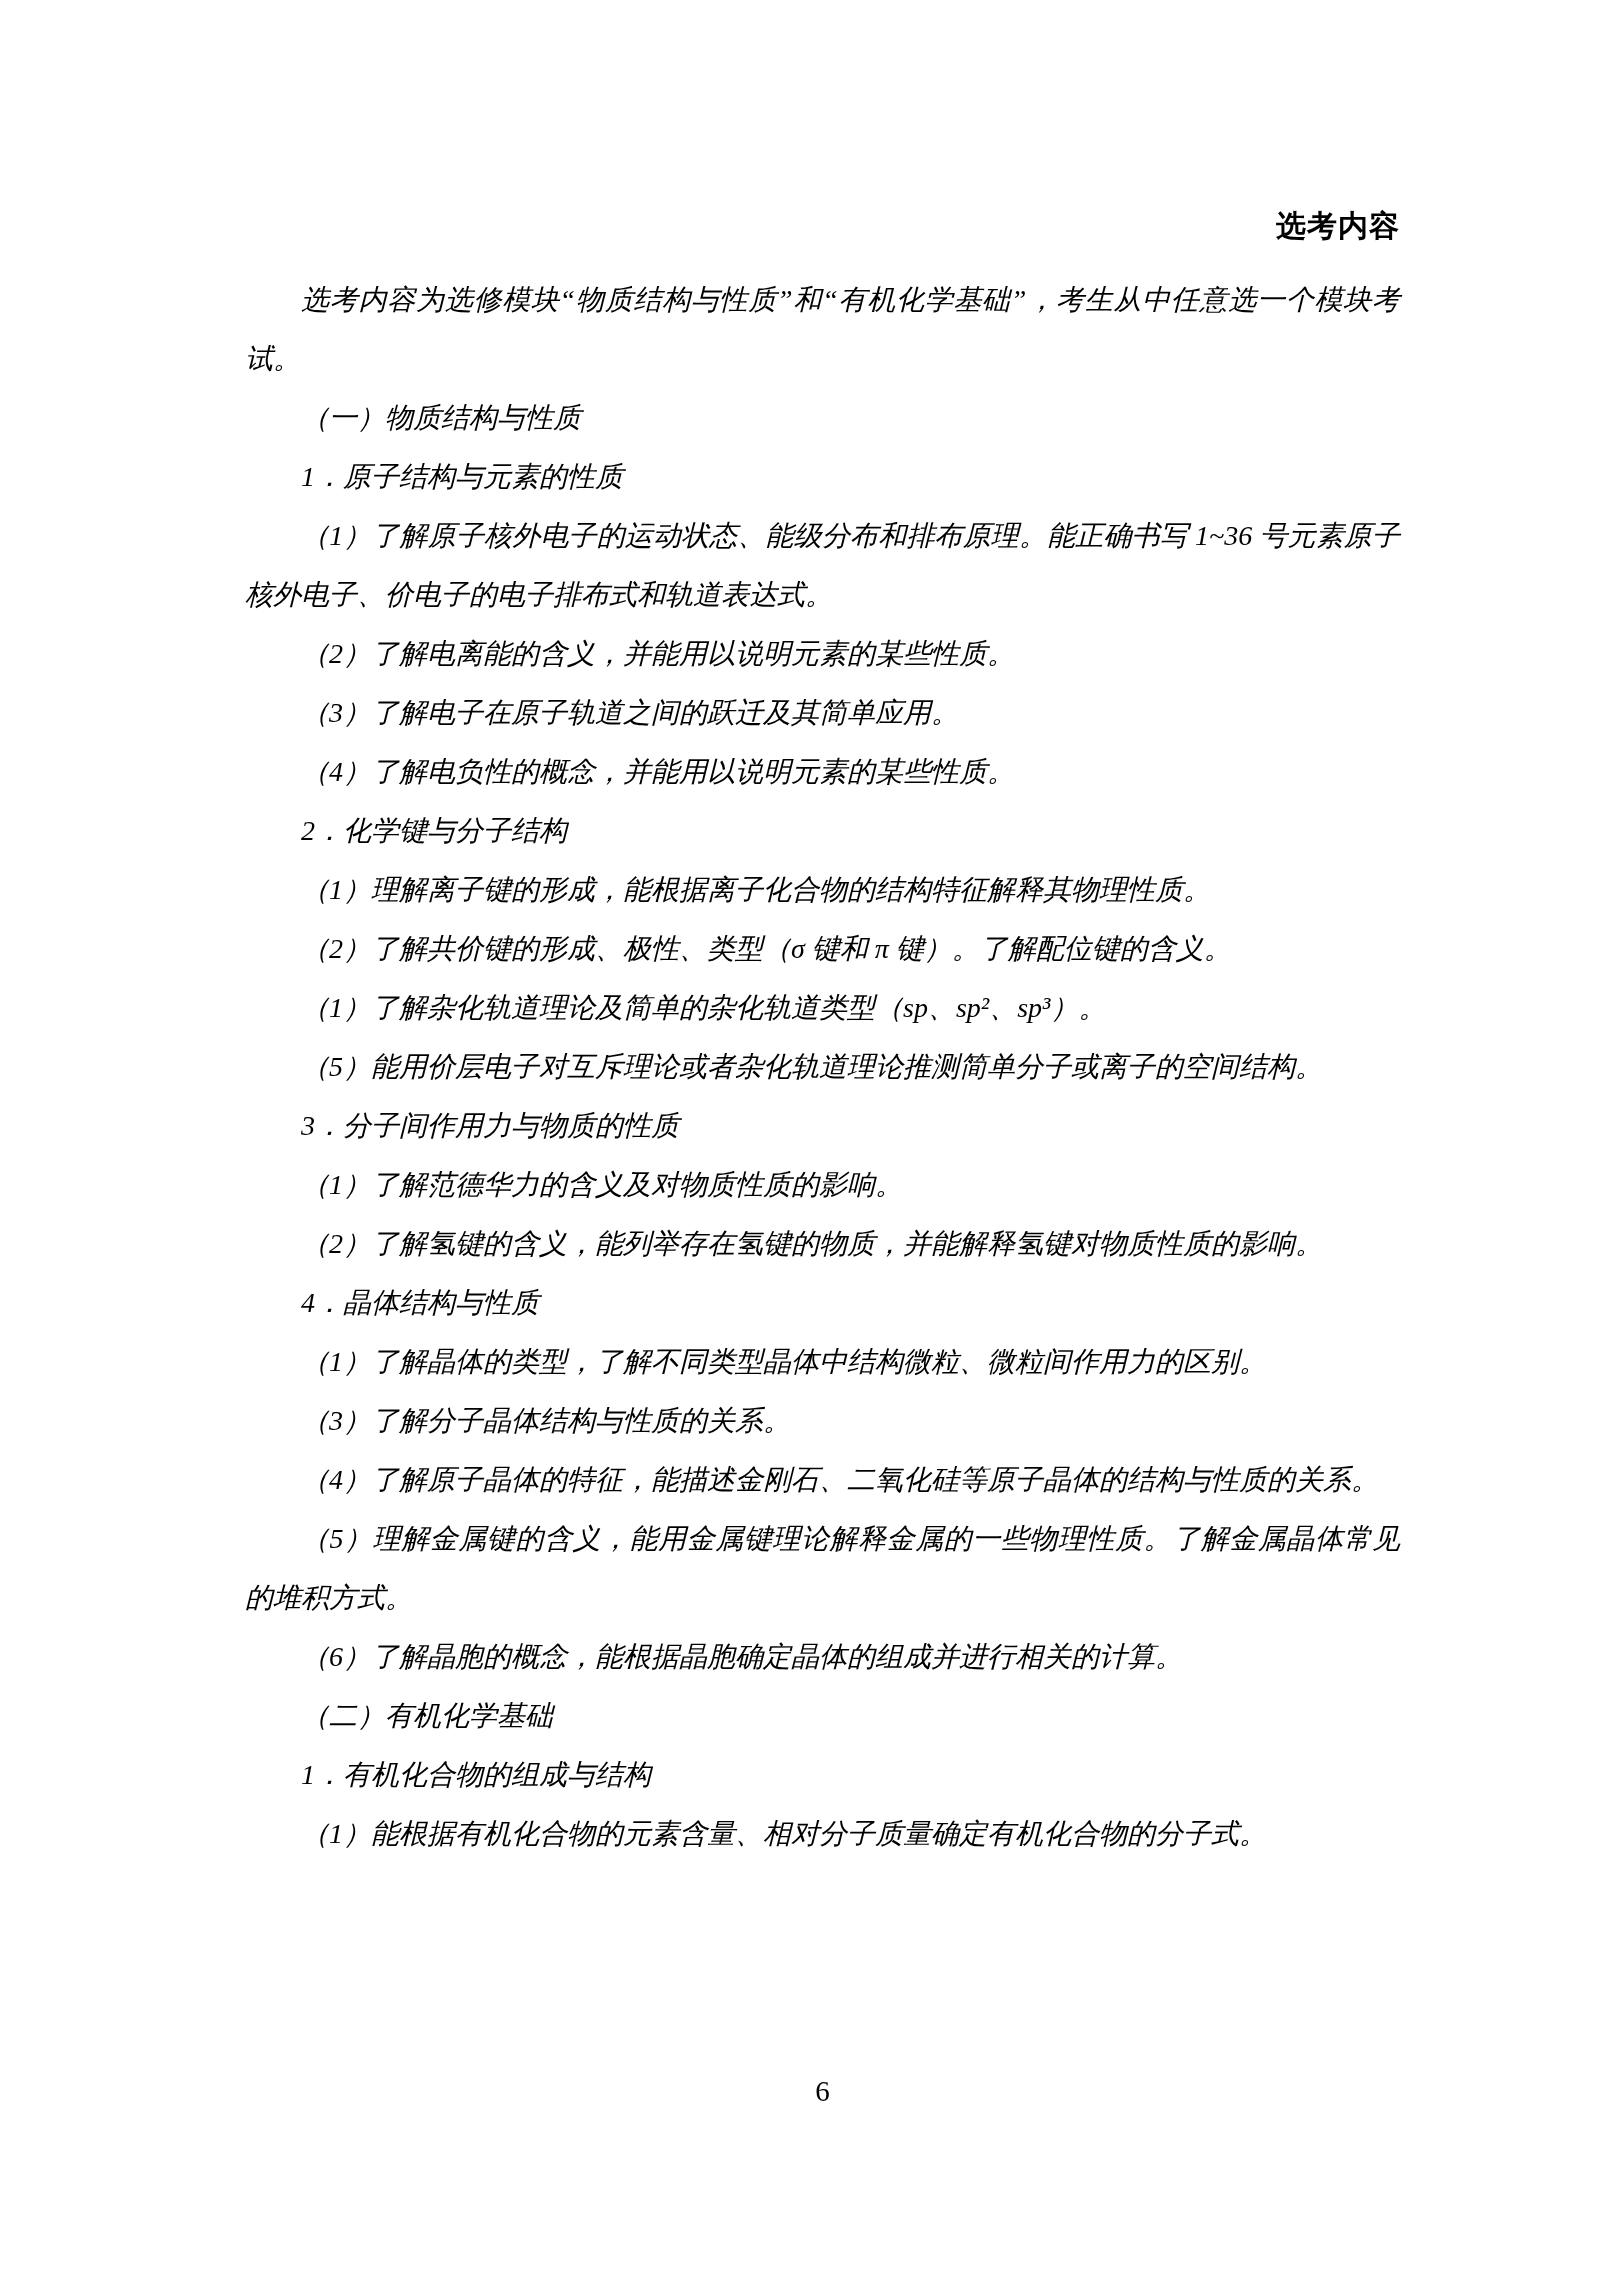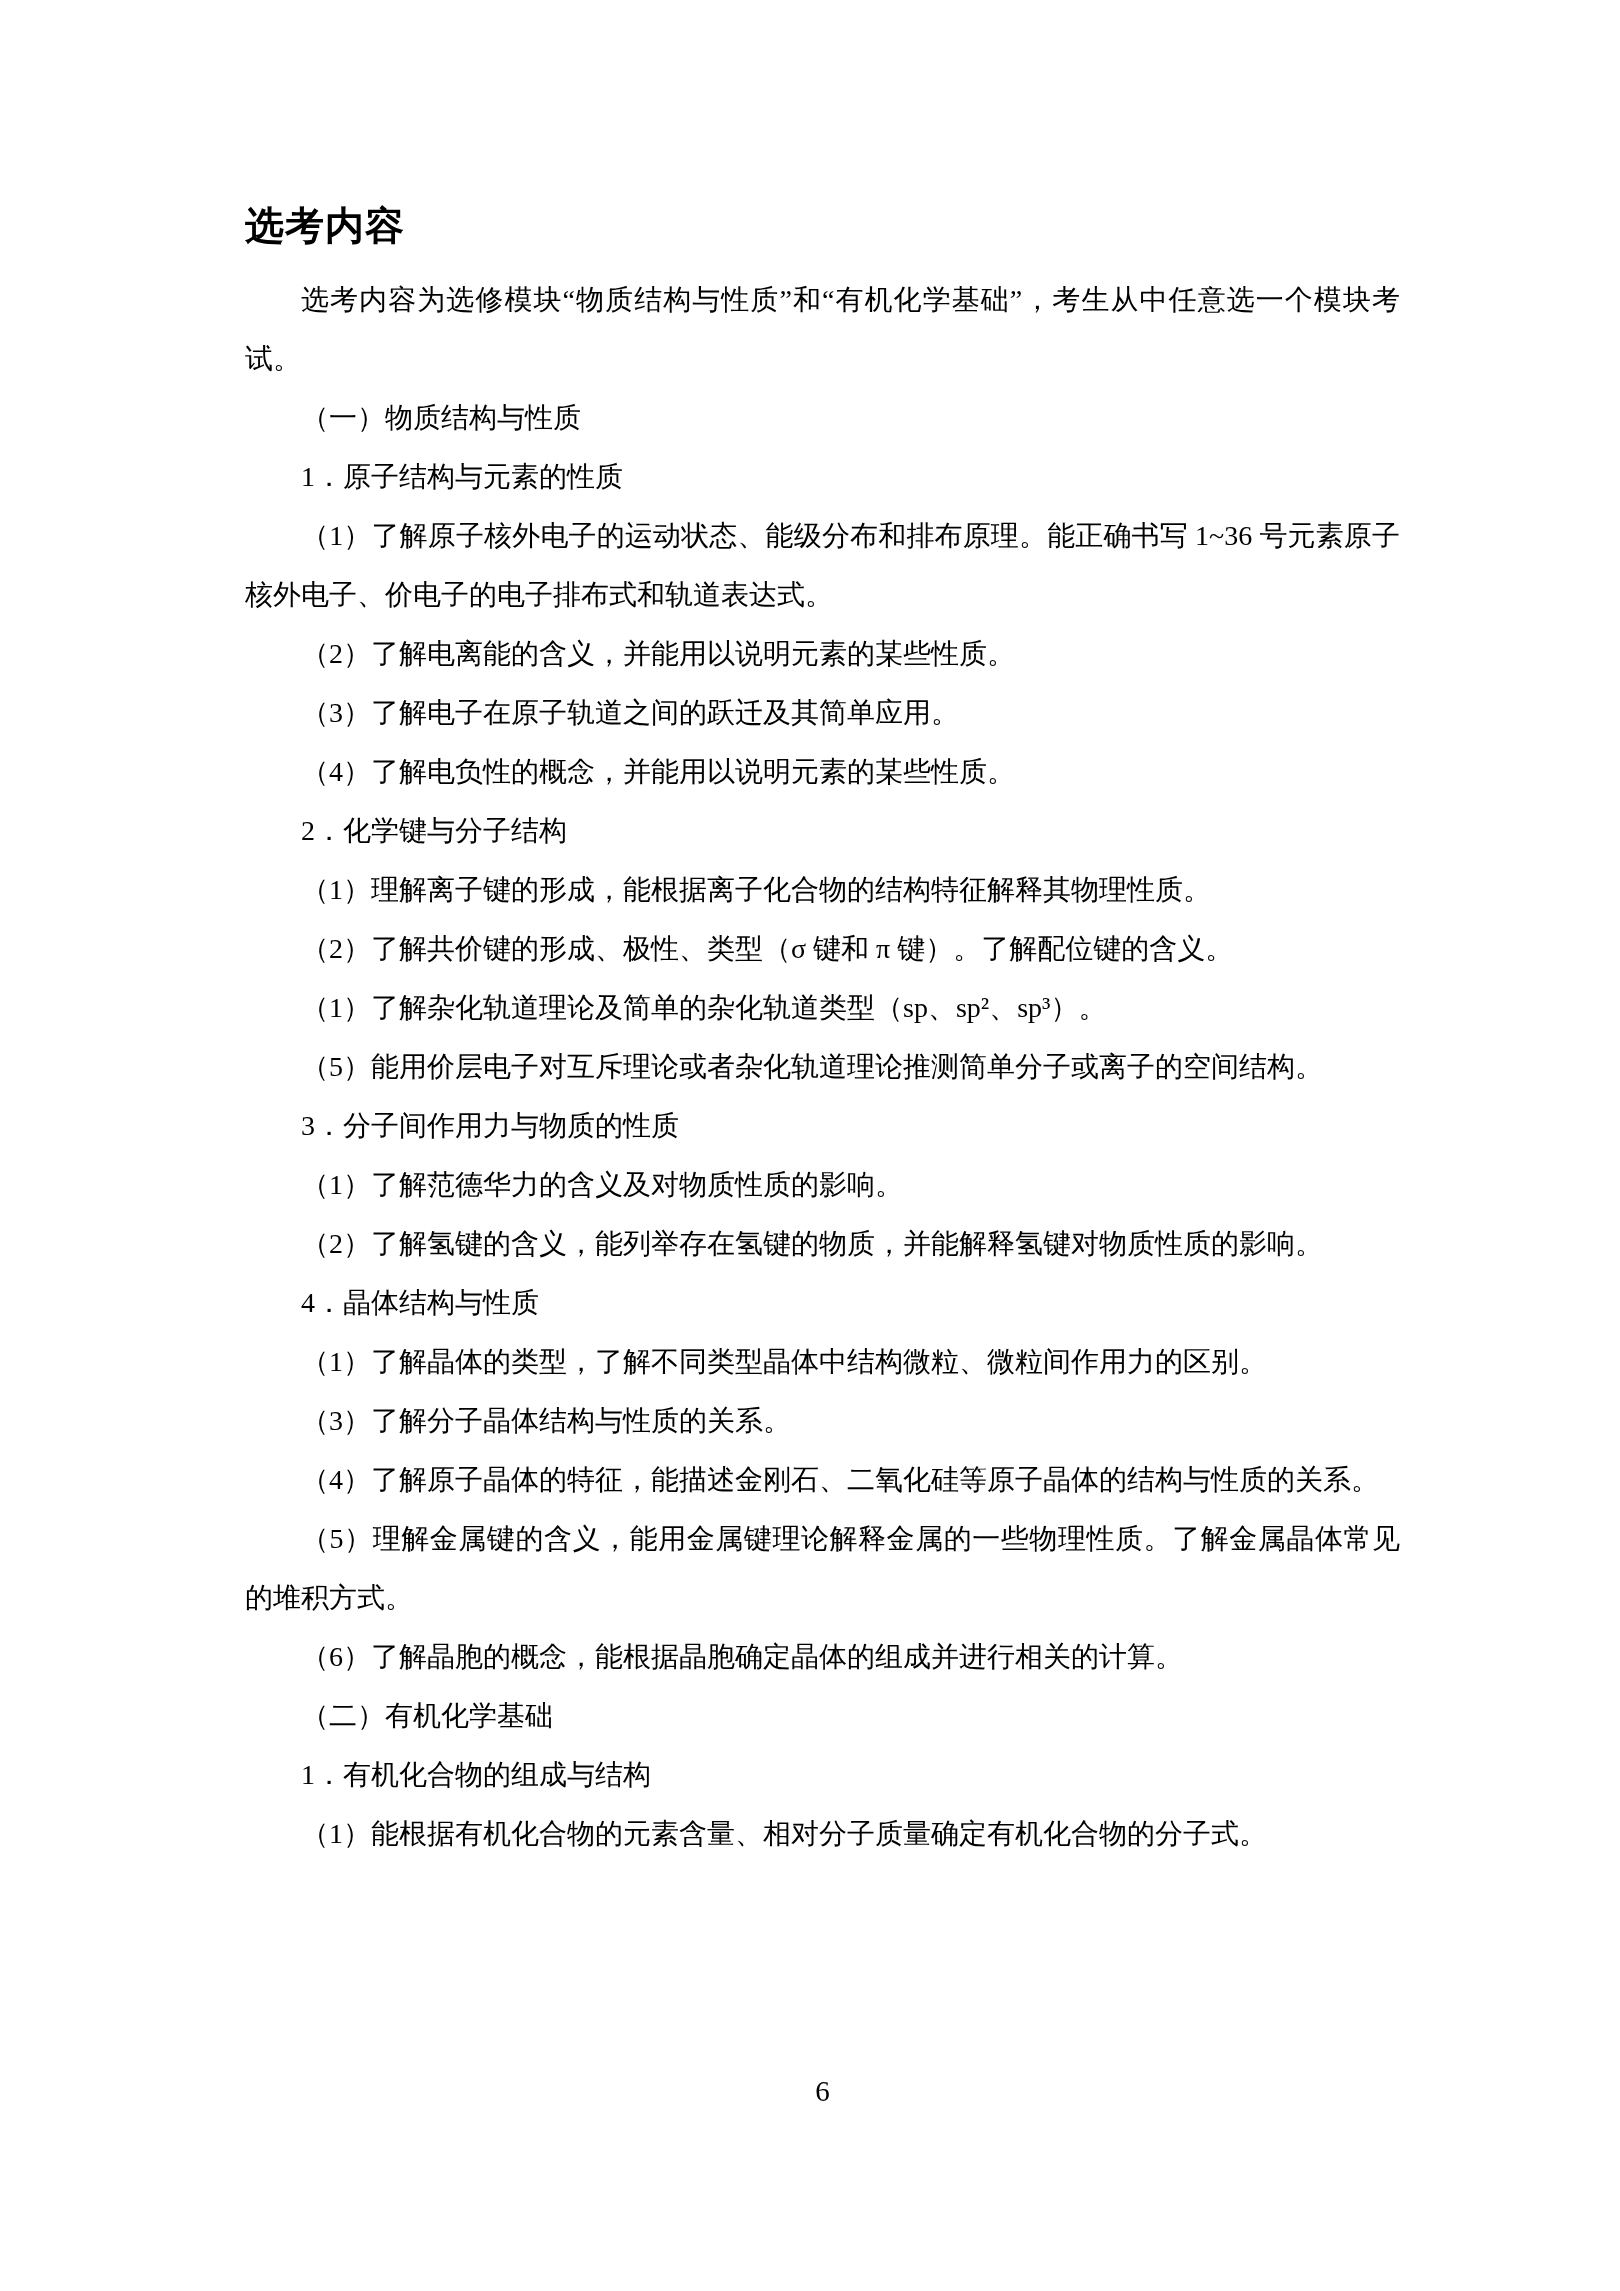--- a/index.html
+++ b/index.html
@@ -12,40 +12,41 @@
     color: #000000;
     font-family: "Liberation Serif", "DejaVu Serif", serif;
     overflow: hidden;
   }
   .doc-title {
     position: absolute;
     top: 202px;
     left: 245px;
     width: 1155px;
     margin: 0;
-    text-align: left;
-    font-size: 39px;
+    text-align: right;
+    font-size: 30px;
     line-height: 47px;
     font-weight: 700;
     font-family: Liberation Serif, serif;
     letter-spacing: 1px;
   }
   .doc-content {
     position: absolute;
     top: 270px;
     left: 245px;
     width: 1155px;
     font-size: 28px;
     line-height: 59px;
     text-align: justify;
   }
   .para {
     margin: 0;
     padding: 0;
     text-indent: 2em;
+    font-style: italic;
   }
   .page-footer {
     position: absolute;
     top: 2074px;
     left: 245px;
     width: 1155px;
     text-align: center;
     font-size: 29px;
     line-height: 35px;
   }

